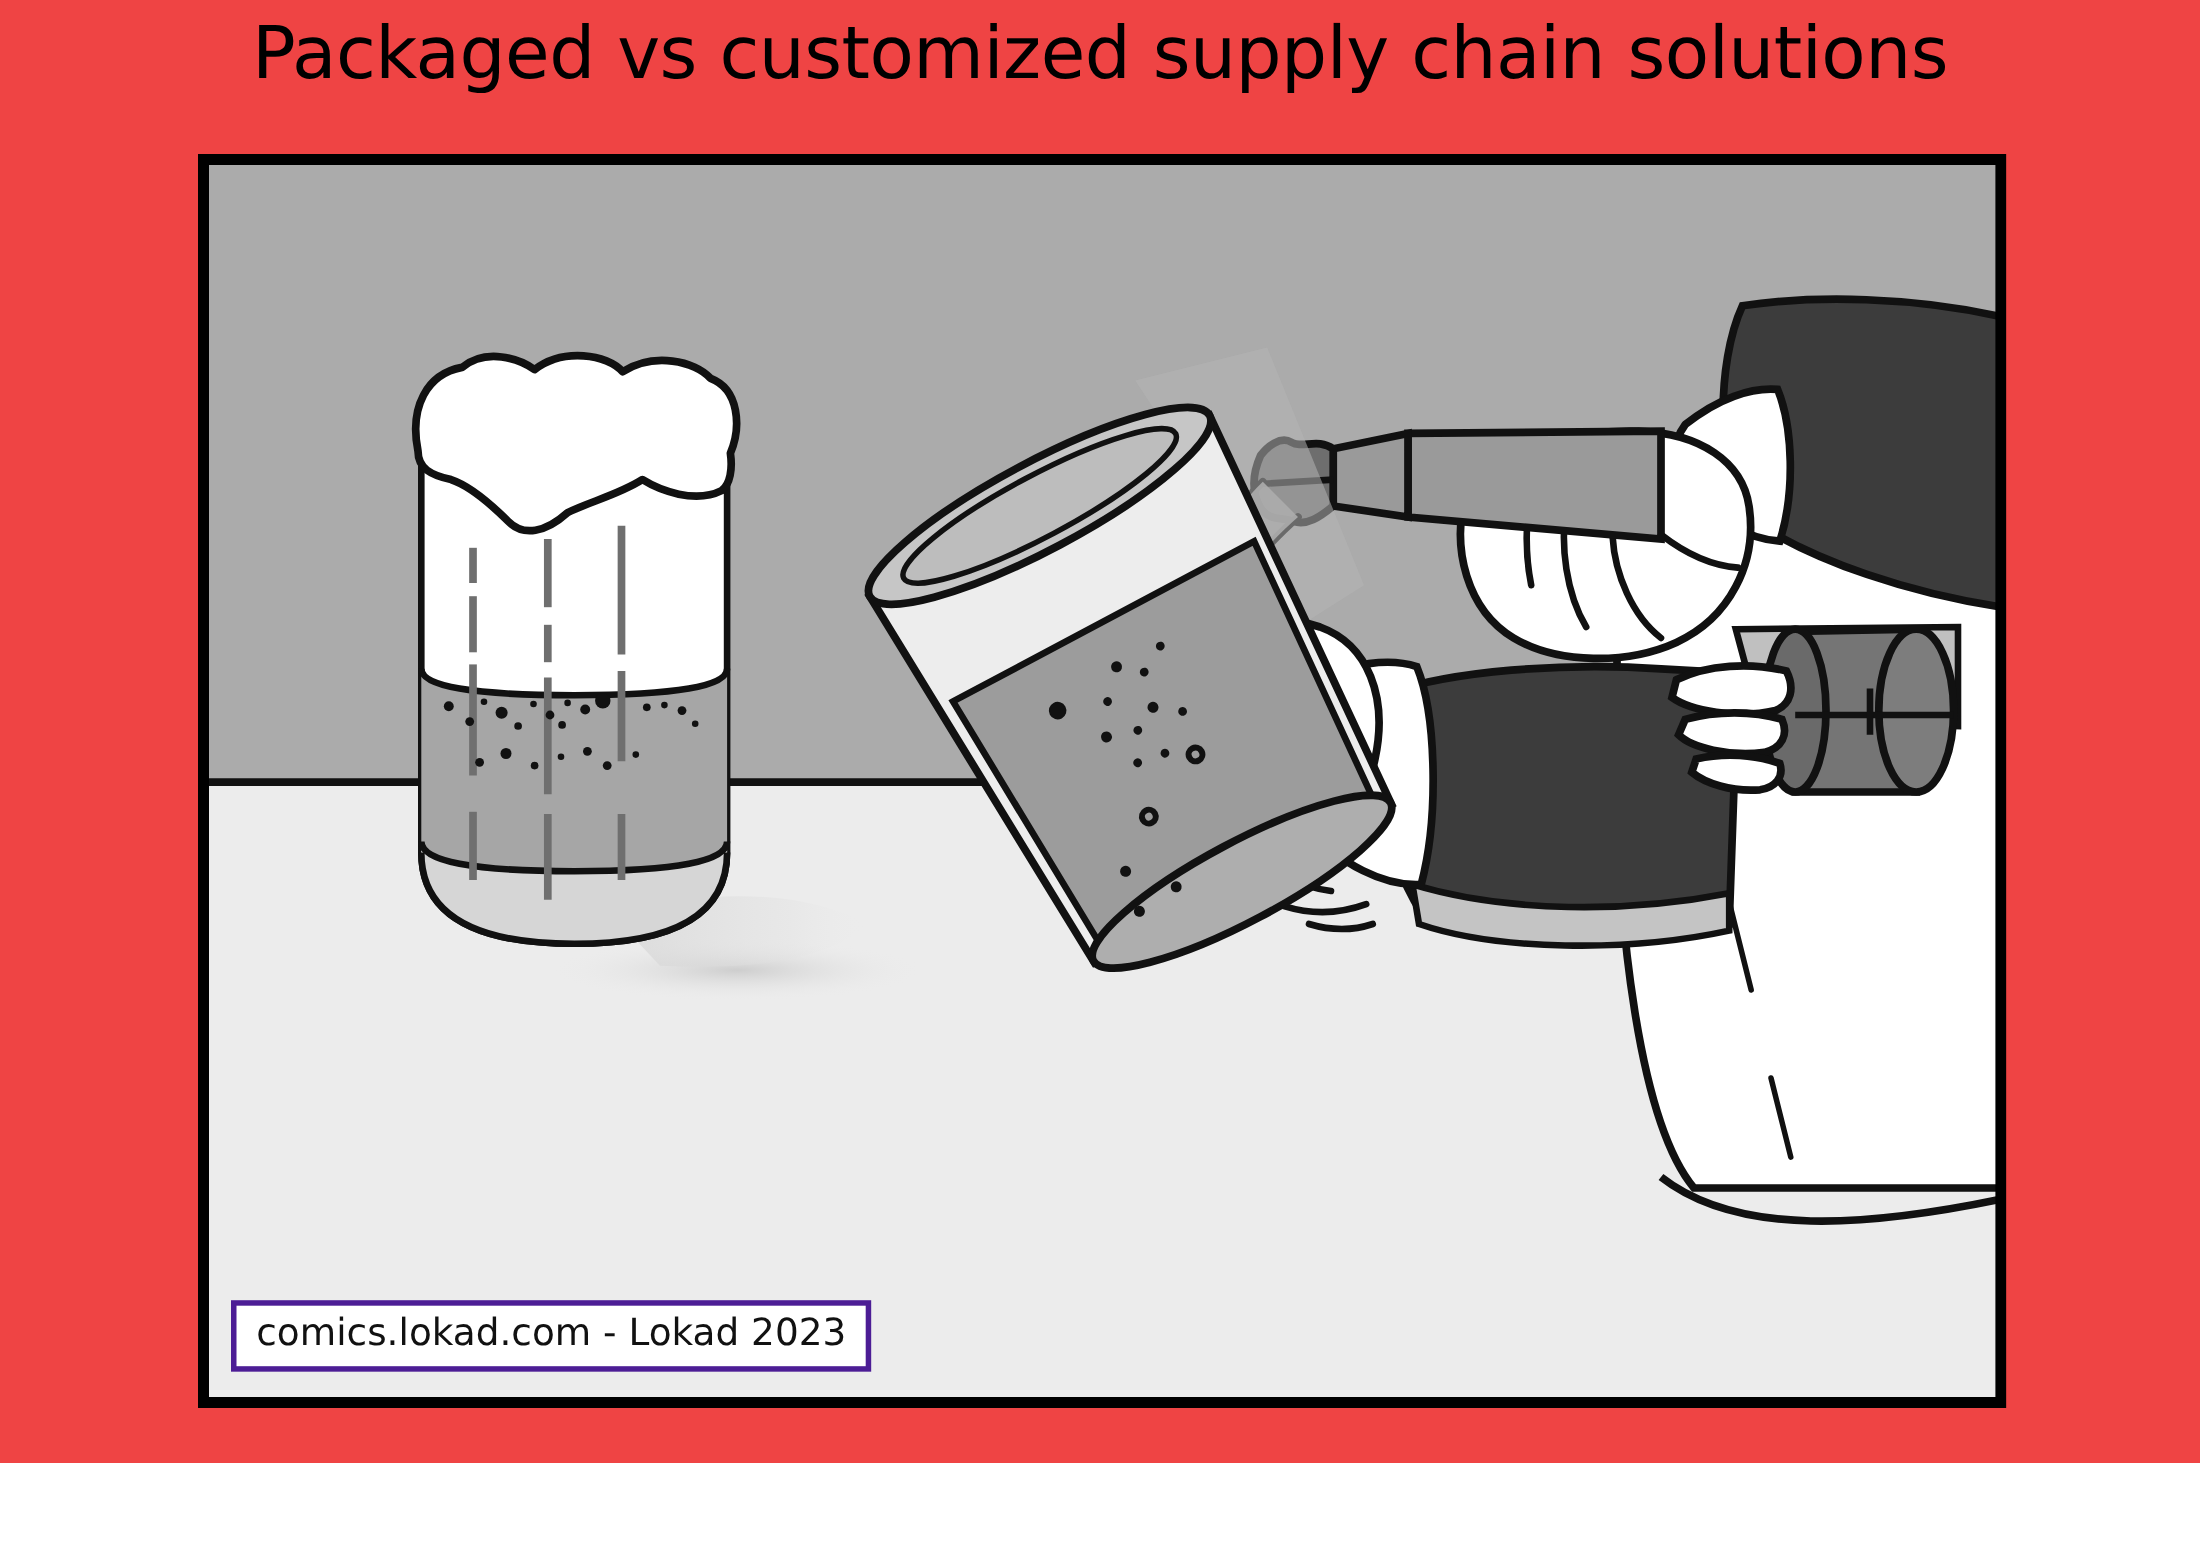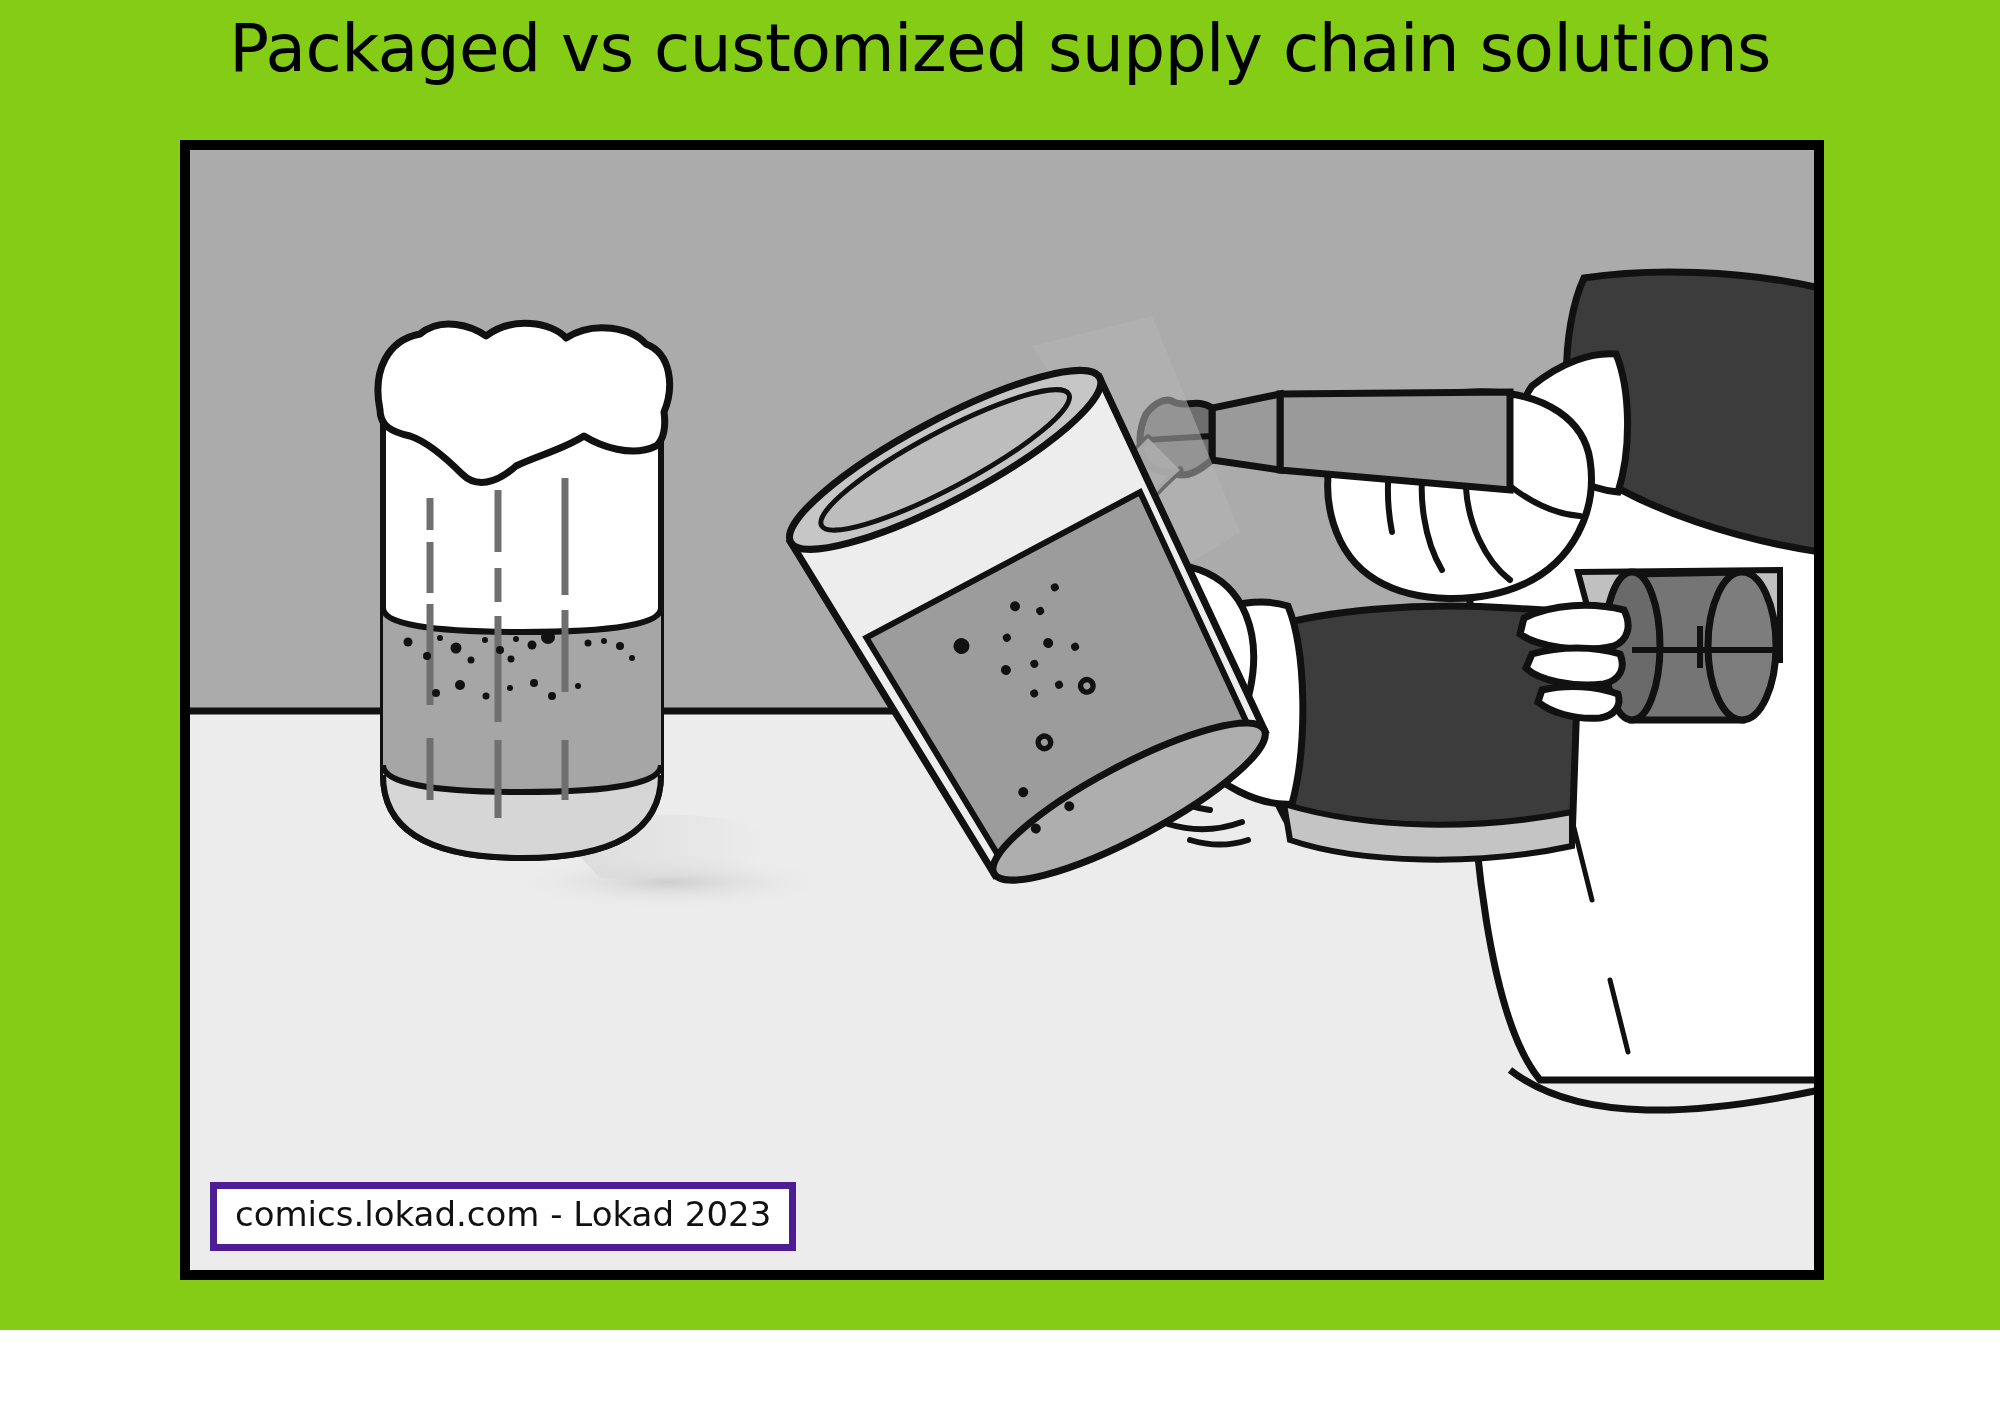--- a/index.html
+++ b/index.html
@@ -11,21 +11,21 @@
   body {
     width: 2000px;
     height: 1414px;
     font-family: "DejaVu Sans", sans-serif;
     overflow: hidden;
   }
   .page {
     position: relative;
     width: 2000px;
     height: 1330px;
-    background: #84cc16;
+    background: #ef4444;
   }
   .comic-title {
     position: absolute;
     left: 0;
     top: 14px;
     width: 2000px;
     text-align: center;
     font-family: "DejaVu Sans", sans-serif;
     font-size: 66px;
     font-weight: 400;
@@ -43,21 +43,21 @@
   }
   .panel-svg {
     display: block;
     width: 1644px;
     height: 1140px;
   }
   .credit-box {
     position: absolute;
     left: 210px;
     top: 1182px;
-    border: 7px solid #4c1d95;
+    border: 5px solid #4c1d95;
     background: #ffffff;
     padding: 6px 18px 10px 18px;
     font-family: "DejaVu Sans", sans-serif;
     font-size: 34px;
     color: #111111;
     line-height: 1.15;
     white-space: nowrap;
   }
 </style>
 </head>

